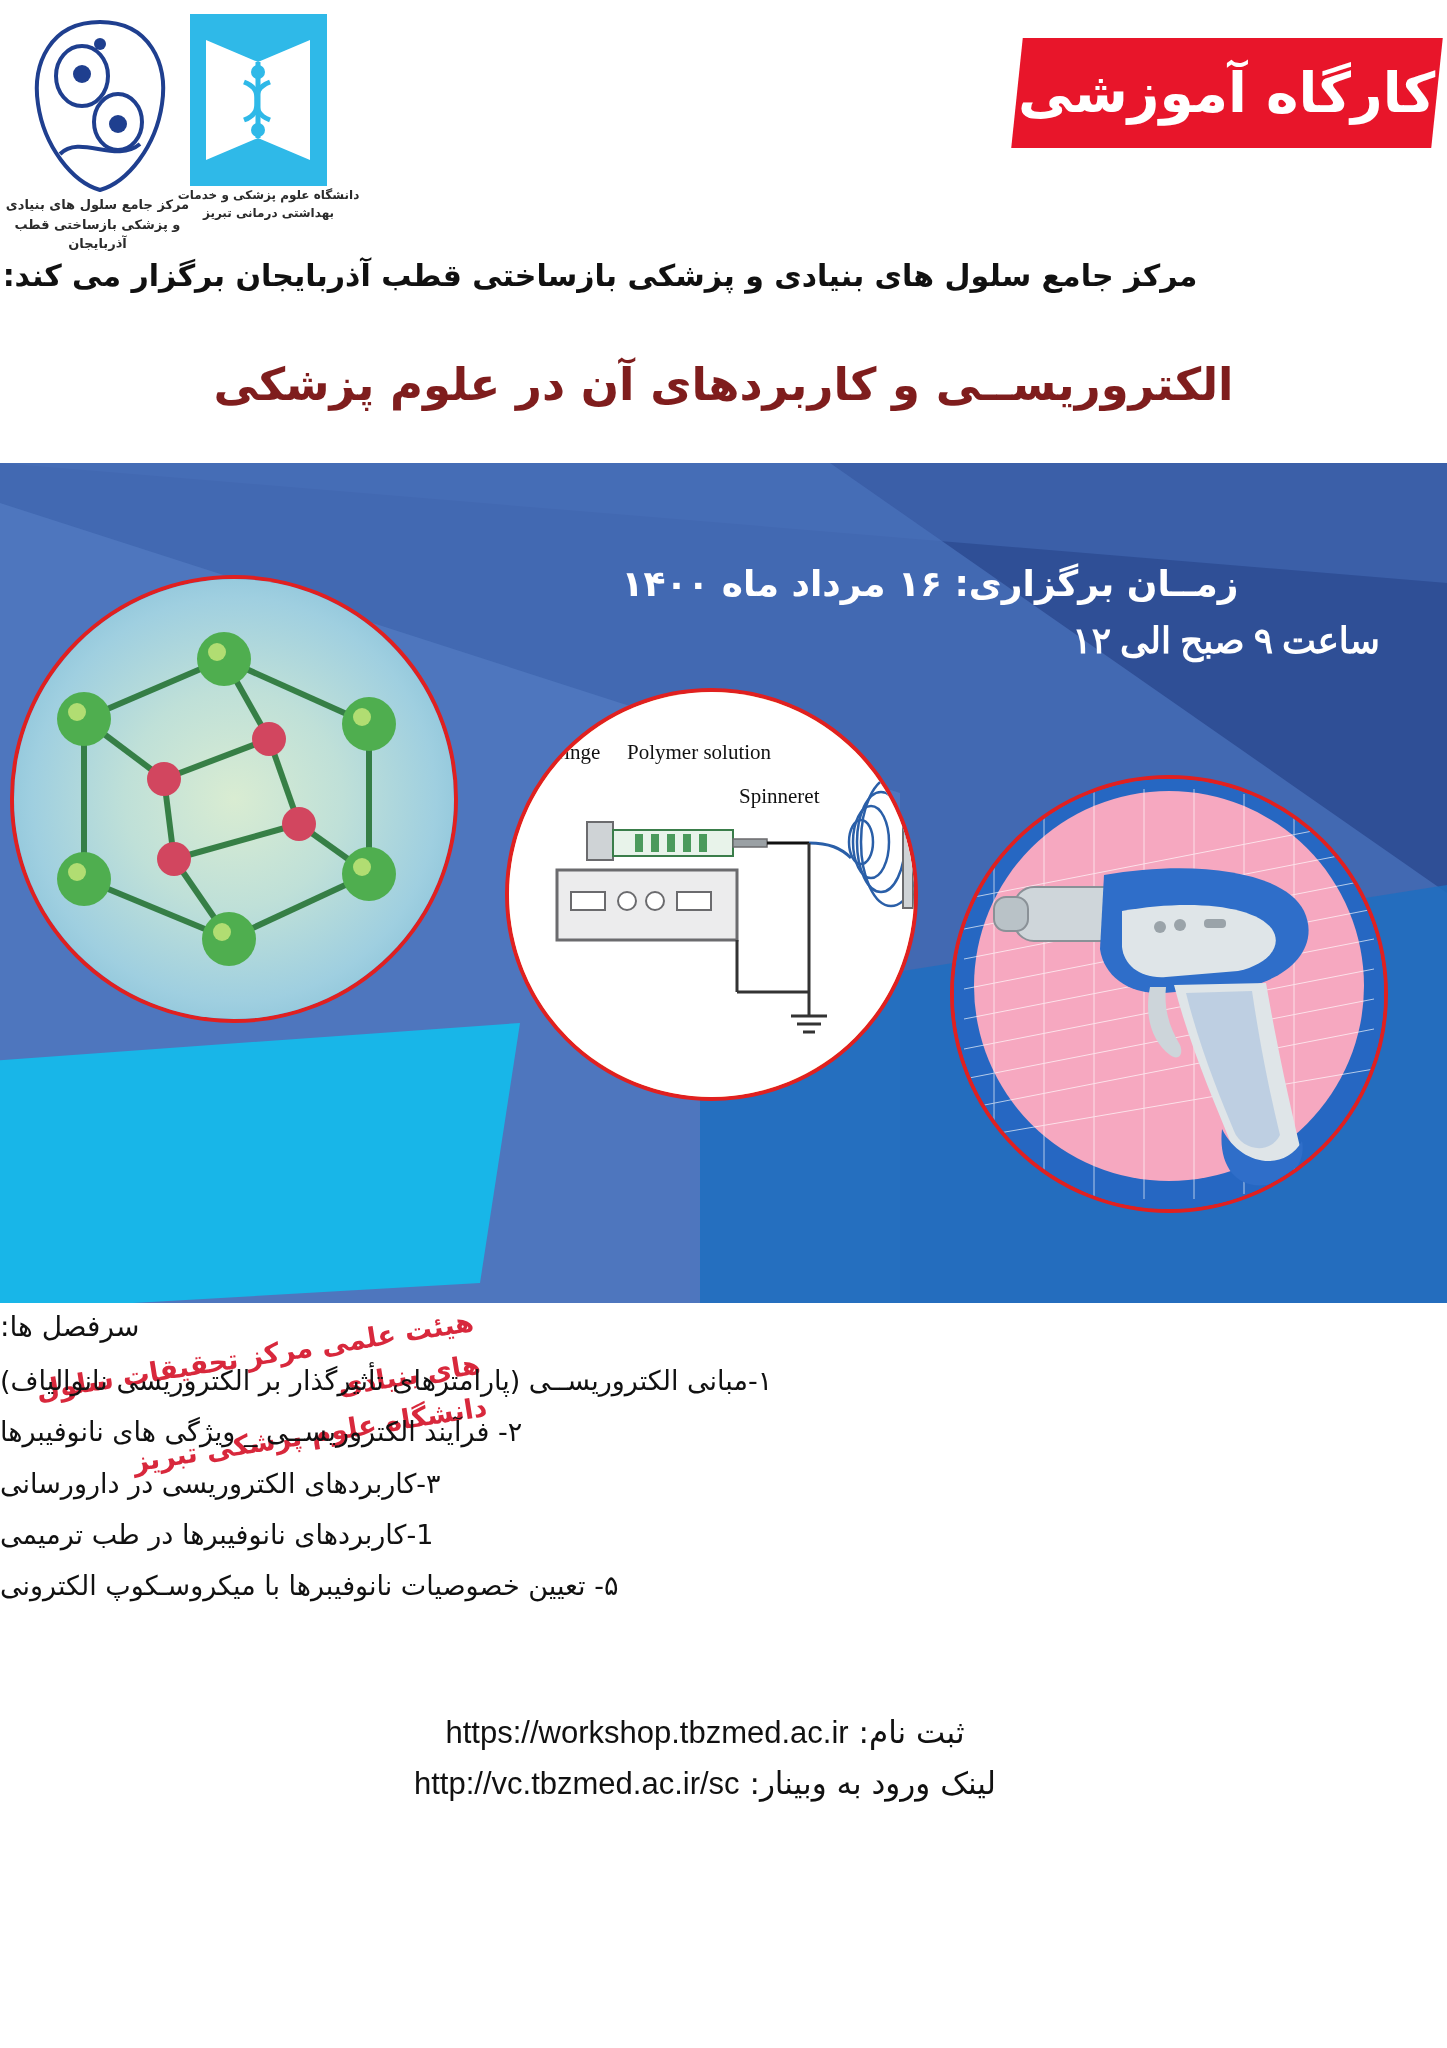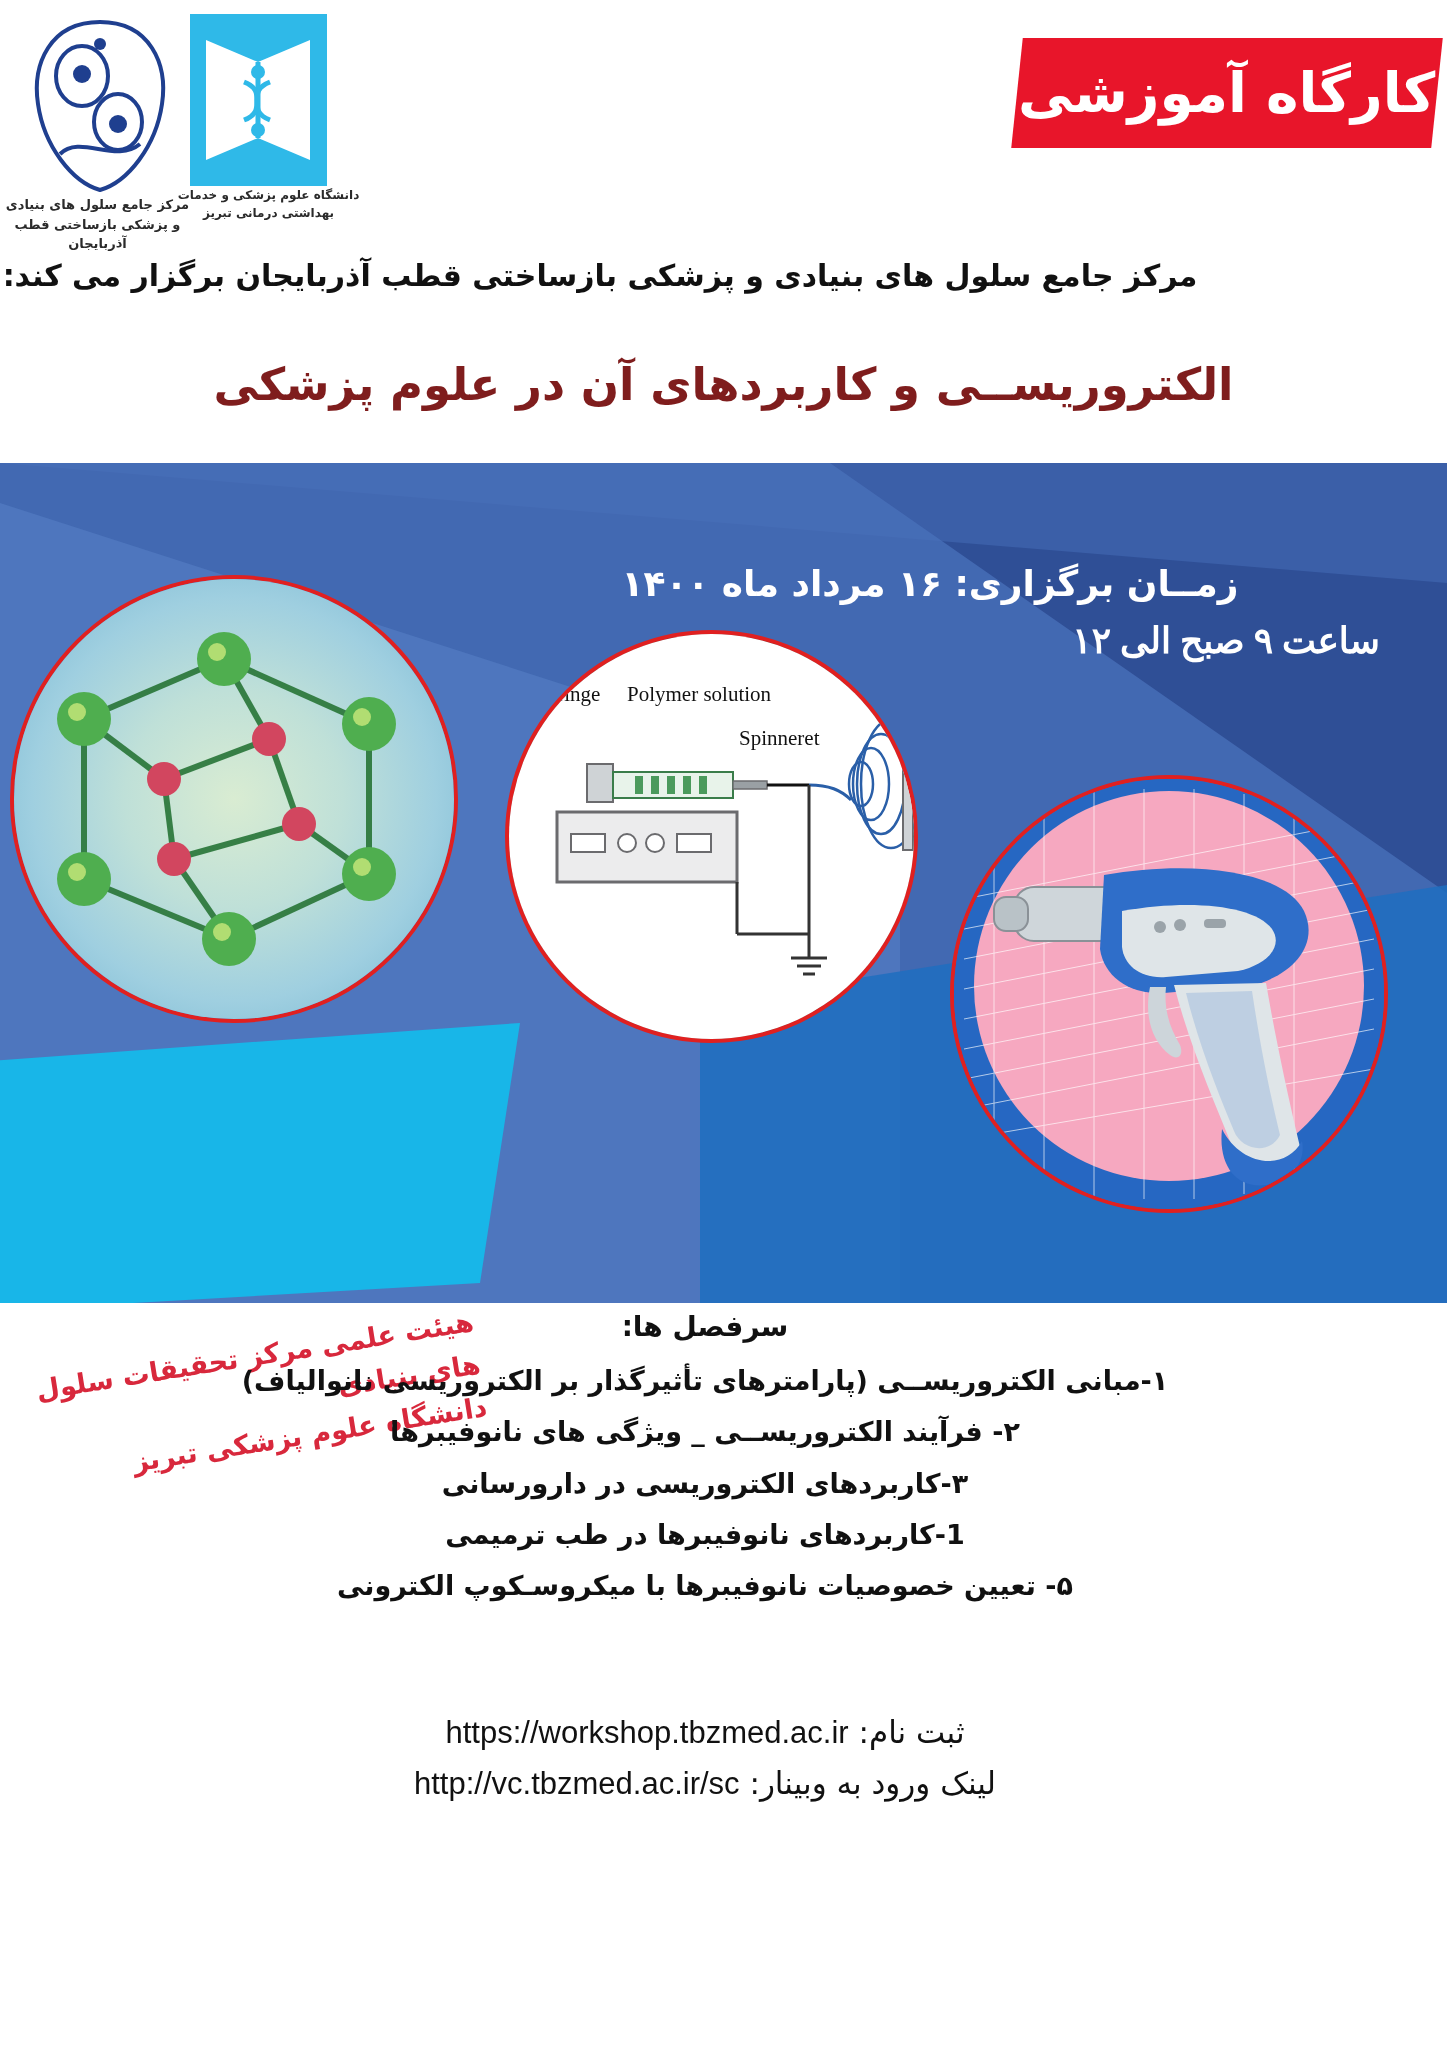--- a/index.html
+++ b/index.html
@@ -104,39 +104,39 @@
     position:absolute; top:1120px; left:120px; width:460px;
     text-align:center; direction:rtl;
     color:#1e3d8f; font-size:40px; font-weight:bold; line-height:1.45;
   }
 
   
   .circle {
     position:absolute; border-radius:50%; border:4px solid #e02020; overflow:hidden;
   }
   .circle-1 { top:575px; left:10px; width:440px; height:440px; }
-  .circle-2 { top:630px; left:505px; width:405px; height:405px; background:#7f1d1d; }
+  .circle-2 { top:688px; left:505px; width:405px; height:405px; background:#fdba74; }
   .circle-3 { top:775px; left:950px; width:430px; height:430px; }
 
   
   .lattice { position:absolute; inset:0; background:radial-gradient(circle at 50% 50%, #d9ecd2 0%, #bfe0d8 35%, #9fcfe0 65%, #6fb2cf 100%); }
 
   
   .schem { position:absolute; inset:0; background:#ffffff; }
   .schem .lbl { position:absolute; font-family:"Liberation Serif", serif; font-size:21px; color:#111; }
 
   
   .device-bg { position:absolute; inset:0; background:#2667c2; }
   .device-pink { position:absolute; top:12px; left:20px; width:390px; height:390px; border-radius:50%; background:#f6a8c0; }
 
   
   .topics {
     position:absolute; top:1300px; left:0; width:1410px;
-    direction:rtl; text-align:center; color:#111111;
-    font-size:27px; font-weight:bold; line-height:1.9;
+    direction:rtl; text-align:left; color:#111111;
+    font-size:27px; font-weight:normal; line-height:1.9;
     padding-right:0;
   }
   .topics .head { font-size:28px; margin-bottom:2px; display:block; }
   .topics .item { display:block; }
 
   .affil {
     position:absolute; top:1300px; left:0px; width:470px;
     direction:rtl; text-align:right;
     color:#d8283c; font-size:27px; font-weight:bold; line-height:1.6;
     transform:rotate(-9deg); transform-origin:100% 0;

